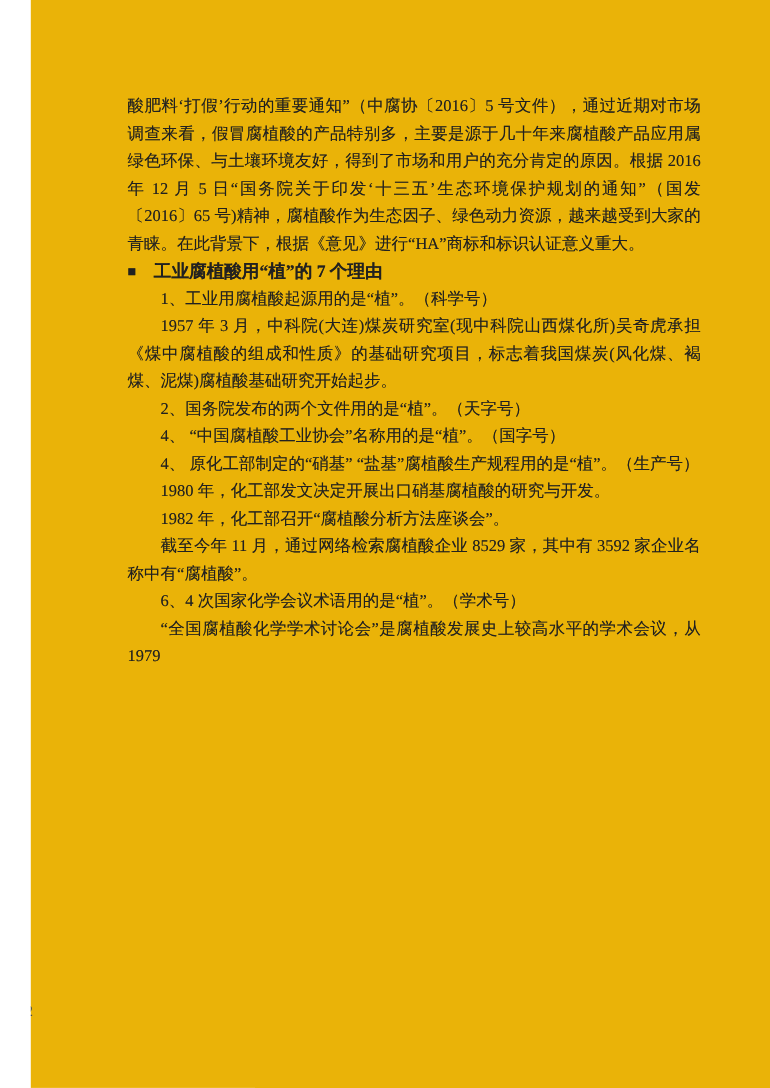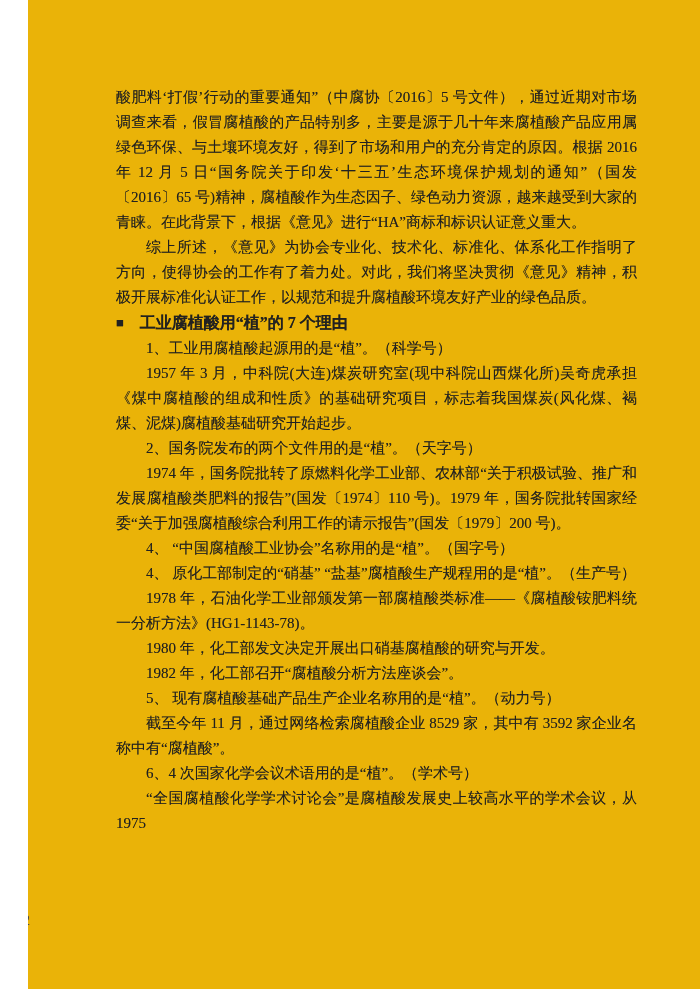--- a/index.html
+++ b/index.html
@@ -56,30 +56,26 @@
     color: #4a4a4a;
     font-family: "Liberation Serif", "DejaVu Serif", serif;
   }
 </style>
 </head>
 <body>
 
 <div class="page">
   <div class="text-block">
     <p class="body">酸肥料‘打假’行动的重要通知”（中腐协〔2016〕5 号文件），通过近期对市场调查来看，假冒腐植酸的产品特别多，主要是源于几十年来腐植酸产品应用属绿色环保、与土壤环境友好，得到了市场和用户的充分肯定的原因。根据 2016 年 12 月 5 日“国务院关于印发‘十三五’生态环境保护规划的通知”（国发〔2016〕65 号)精神，腐植酸作为生态因子、绿色动力资源，越来越受到大家的青睐。在此背景下，根据《意见》进行“HA”商标和标识认证意义重大。</p>
-    <p class="body indent">综上所述，《意见》为协会专业化、技术化、标准化、体系化工作指明了方向，使得协会的工作有了着力处。对此，我们将坚决贯彻《意见》精神，积极开展标准化认证工作，以规范和提升腐植酸环境友好产业的绿色品质。</p>
     <p class="heading"><span class="bullet">■</span><span>工业腐植酸用“植”的 7 个理由</span></p>
     <p class="body indent">1、工业用腐植酸起源用的是“植”。（科学号）</p>
     <p class="body indent">1957 年 3 月，中科院(大连)煤炭研究室(现中科院山西煤化所)吴奇虎承担《煤中腐植酸的组成和性质》的基础研究项目，标志着我国煤炭(风化煤、褐煤、泥煤)腐植酸基础研究开始起步。</p>
     <p class="body indent">2、国务院发布的两个文件用的是“植”。（天字号）</p>
-    <p class="body indent">1974 年，国务院批转了原燃料化学工业部、农林部“关于积极试验、推广和发展腐植酸类肥料的报告”(国发〔1974〕110 号)。1979 年，国务院批转国家经委“关于加强腐植酸综合利用工作的请示报告”(国发〔1979〕200 号)。</p>
     <p class="body indent">4、 “中国腐植酸工业协会”名称用的是“植”。（国字号）</p>
     <p class="body indent">4、 原化工部制定的“硝基” “盐基”腐植酸生产规程用的是“植”。（生产号）</p>
-    <p class="body indent">1978 年，石油化学工业部颁发第一部腐植酸类标准——《腐植酸铵肥料统一分析方法》(HG1-1143-78)。</p>
     <p class="body indent">1980 年，化工部发文决定开展出口硝基腐植酸的研究与开发。</p>
     <p class="body indent">1982 年，化工部召开“腐植酸分析方法座谈会”。</p>
-    <p class="body indent">5、 现有腐植酸基础产品生产企业名称用的是“植”。（动力号）</p>
     <p class="body indent">截至今年 11 月，通过网络检索腐植酸企业 8529 家，其中有 3592 家企业名称中有“腐植酸”。</p>
     <p class="body indent">6、4 次国家化学会议术语用的是“植”。（学术号）</p>
-    <p class="body indent">“全国腐植酸化学学术讨论会”是腐植酸发展史上较高水平的学术会议，从 1975</p>
+    <p class="body indent">“全国腐植酸化学学术讨论会”是腐植酸发展史上较高水平的学术会议，从 1979</p>
   </div>
   <div class="page-num">2</div>
 </div>
 
 </body></html>

